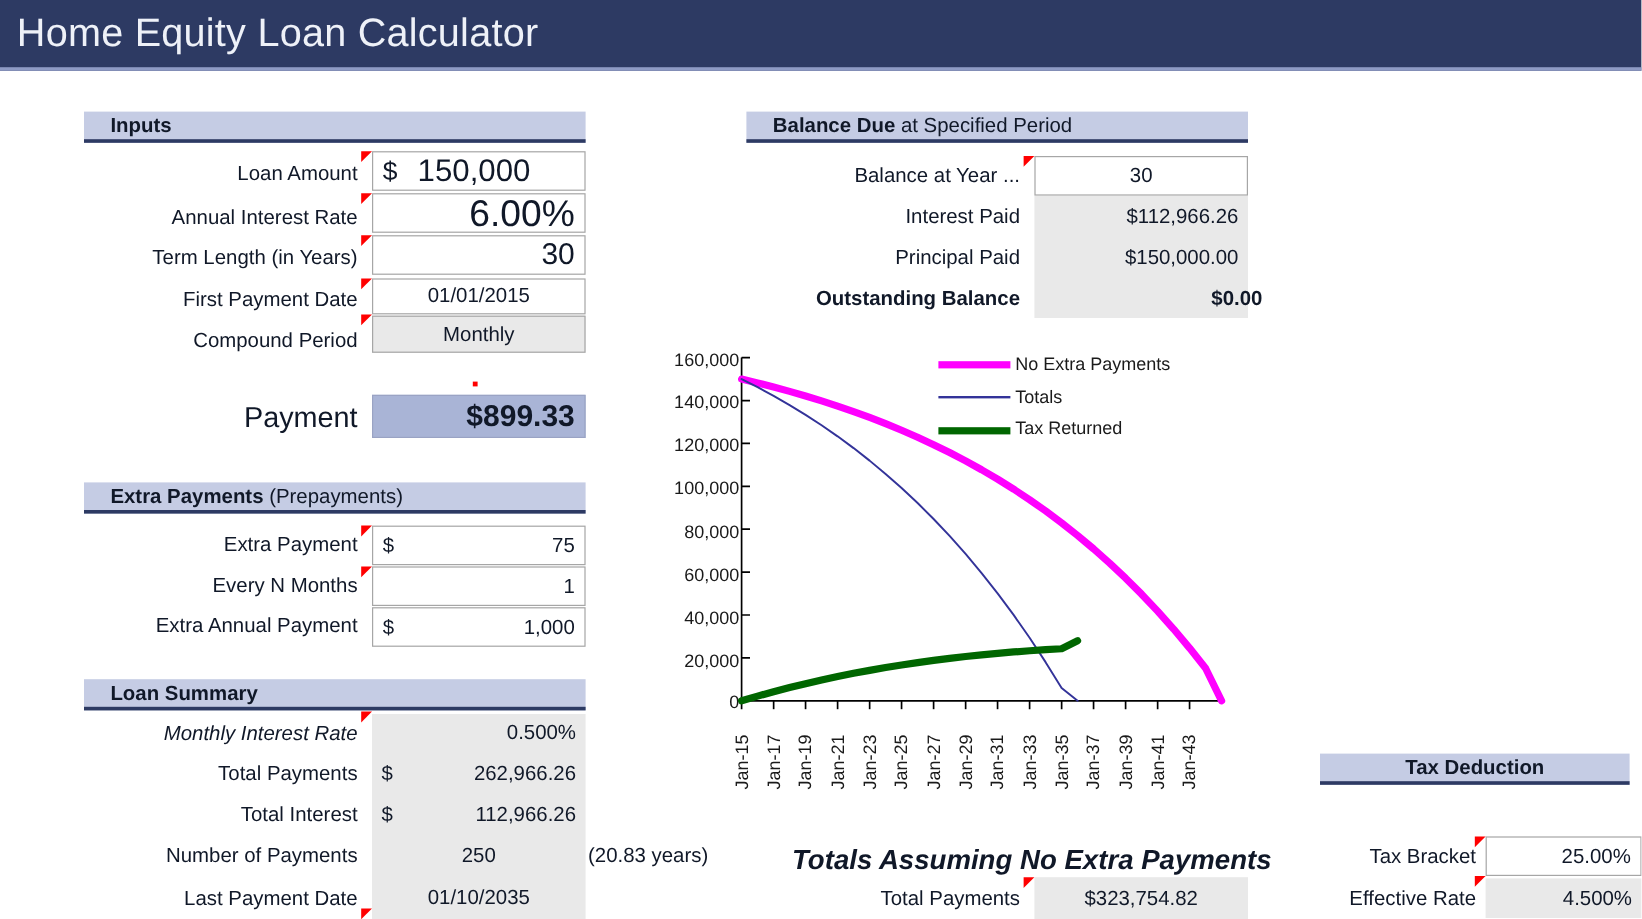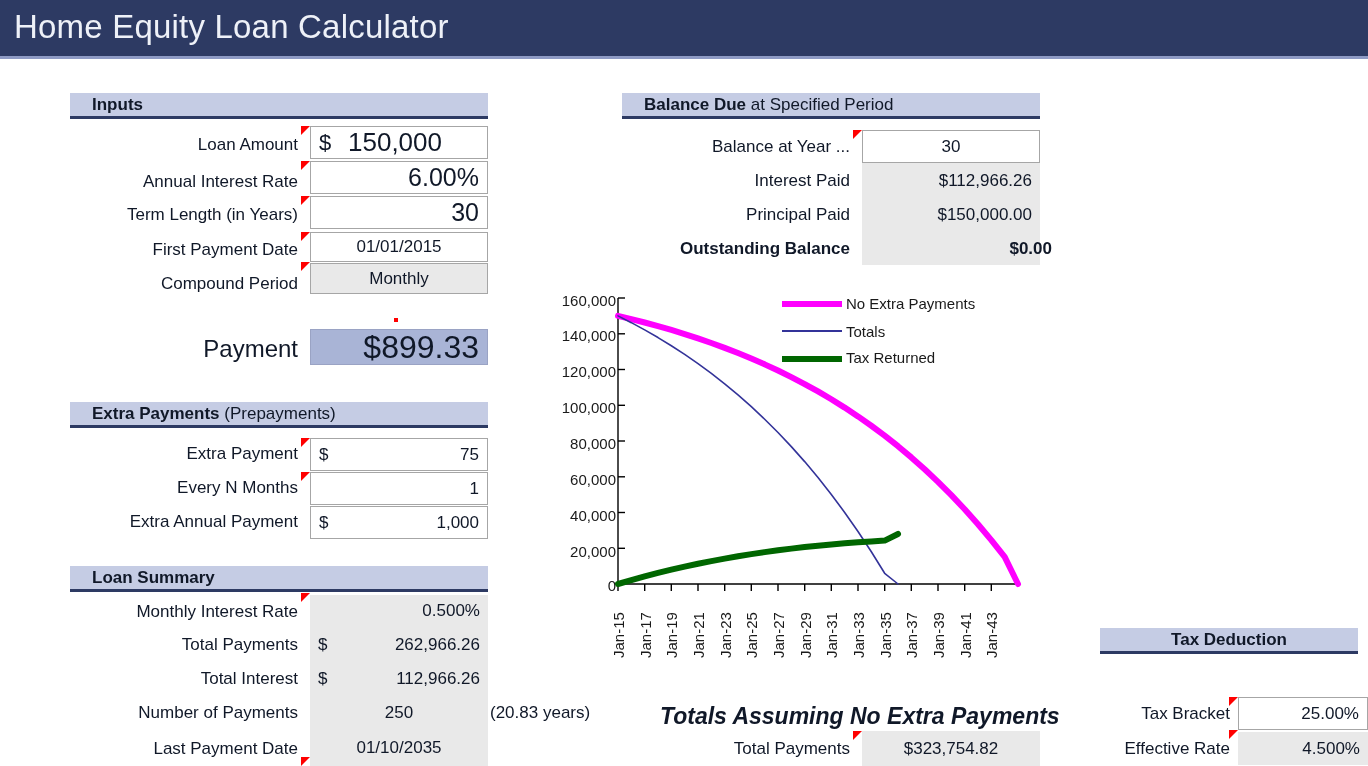--- a/index.html
+++ b/index.html
@@ -105,42 +105,42 @@
   <div class="lbl" style="left:10px; top:241px; width:288px;">First Payment Date</div>
   <div class="lbl" style="left:10px; top:275px; width:288px;">Compound Period</div>
 
   <div class="cell boxed" style="left:310px; top:126px; width:178px; height:33px;">
     <span class="dollar" style="font-size:22px;">$</span>
     <span class="v" style="font-size:26px;text-align:center;">150,000</span>
   </div>
   <div class="cmt" style="left:301px; top:126px;"></div>
 
   <div class="cell boxed" style="left:310px; top:161px; width:178px; height:33px;">
-    <span class="v" style="font-size:25px;">6.00%</span>
+    <span class="v" style="font-size:31px;">6.00%</span>
   </div>
   <div class="cmt" style="left:301px; top:161px;"></div>
 
   <div class="cell boxed" style="left:310px; top:196px; width:178px; height:33px;">
     <span class="v" style="font-size:25px;">30</span>
   </div>
   <div class="cmt" style="left:301px; top:196px;"></div>
 
   <div class="cell boxed ctr" style="left:310px; top:232px; width:178px; height:30px;">
     <span class="v">01/01/2015</span>
   </div>
   <div class="cmt" style="left:301px; top:232px;"></div>
 
   <div class="cell boxed-gray ctr" style="left:310px; top:263px; width:178px; height:31px;">
     <span class="v">Monthly</span>
   </div>
   <div class="cmt" style="left:301px; top:262px;"></div>
 
   <div class="lbl" style="left:10px; top:337px; width:288px; font-size:24px;">Payment</div>
   <div class="cell" style="left:310px; top:329px; width:178px; height:36px; background:#a9b4d6; border:1px solid #9aa3c4;">
-    <span class="v" style="font-size:32px; font-weight:normal;">$899.33</span>
+    <span class="v" style="font-size:25px; font-weight:bold;">$899.33</span>
   </div>
   <div class="cmtdot" style="left:394px; top:318px;"></div>
 
   <div class="band" style="left:70px; top:402px; width:418px;">
     <div class="bt"><b>Extra Payments</b><span class="light"> (Prepayments)</span></div>
   </div>
 
   <div class="lbl" style="left:10px; top:445px; width:288px;">Extra Payment</div>
   <div class="lbl" style="left:10px; top:479px; width:288px;">Every N Months</div>
   <div class="lbl" style="left:10px; top:513px; width:288px;">Extra Annual Payment</div>
@@ -160,21 +160,21 @@
     <span class="dollar">$</span>
     <span class="v">1,000</span>
   </div>
 
   <div class="band" style="left:70px; top:566px; width:418px;">
     <div class="bt"><b>Loan Summary</b></div>
   </div>
 
   <div class="shaded" style="position:absolute; left:310px; top:595px; width:178px; height:171px;"></div>
 
-  <div class="lbl" style="left:10px; top:603px; width:288px;">Monthly Interest Rate</div>
+  <div class="lbl" style="left:10px; top:603px; width:288px;font-style:italic;">Monthly Interest Rate</div>
   <div class="lbl" style="left:10px; top:636px; width:288px;">Total Payments</div>
   <div class="lbl" style="left:10px; top:670px; width:288px;">Total Interest</div>
   <div class="lbl" style="left:10px; top:704px; width:288px;">Number of Payments</div>
   <div class="lbl" style="left:10px; top:740px; width:288px;">Last Payment Date</div>
 
   <div class="cell" style="left:310px; top:595px; width:178px; height:31px;">
     <span class="v">0.500%</span>
   </div>
   <div class="cmt" style="left:301px; top:593px;"></div>
 

